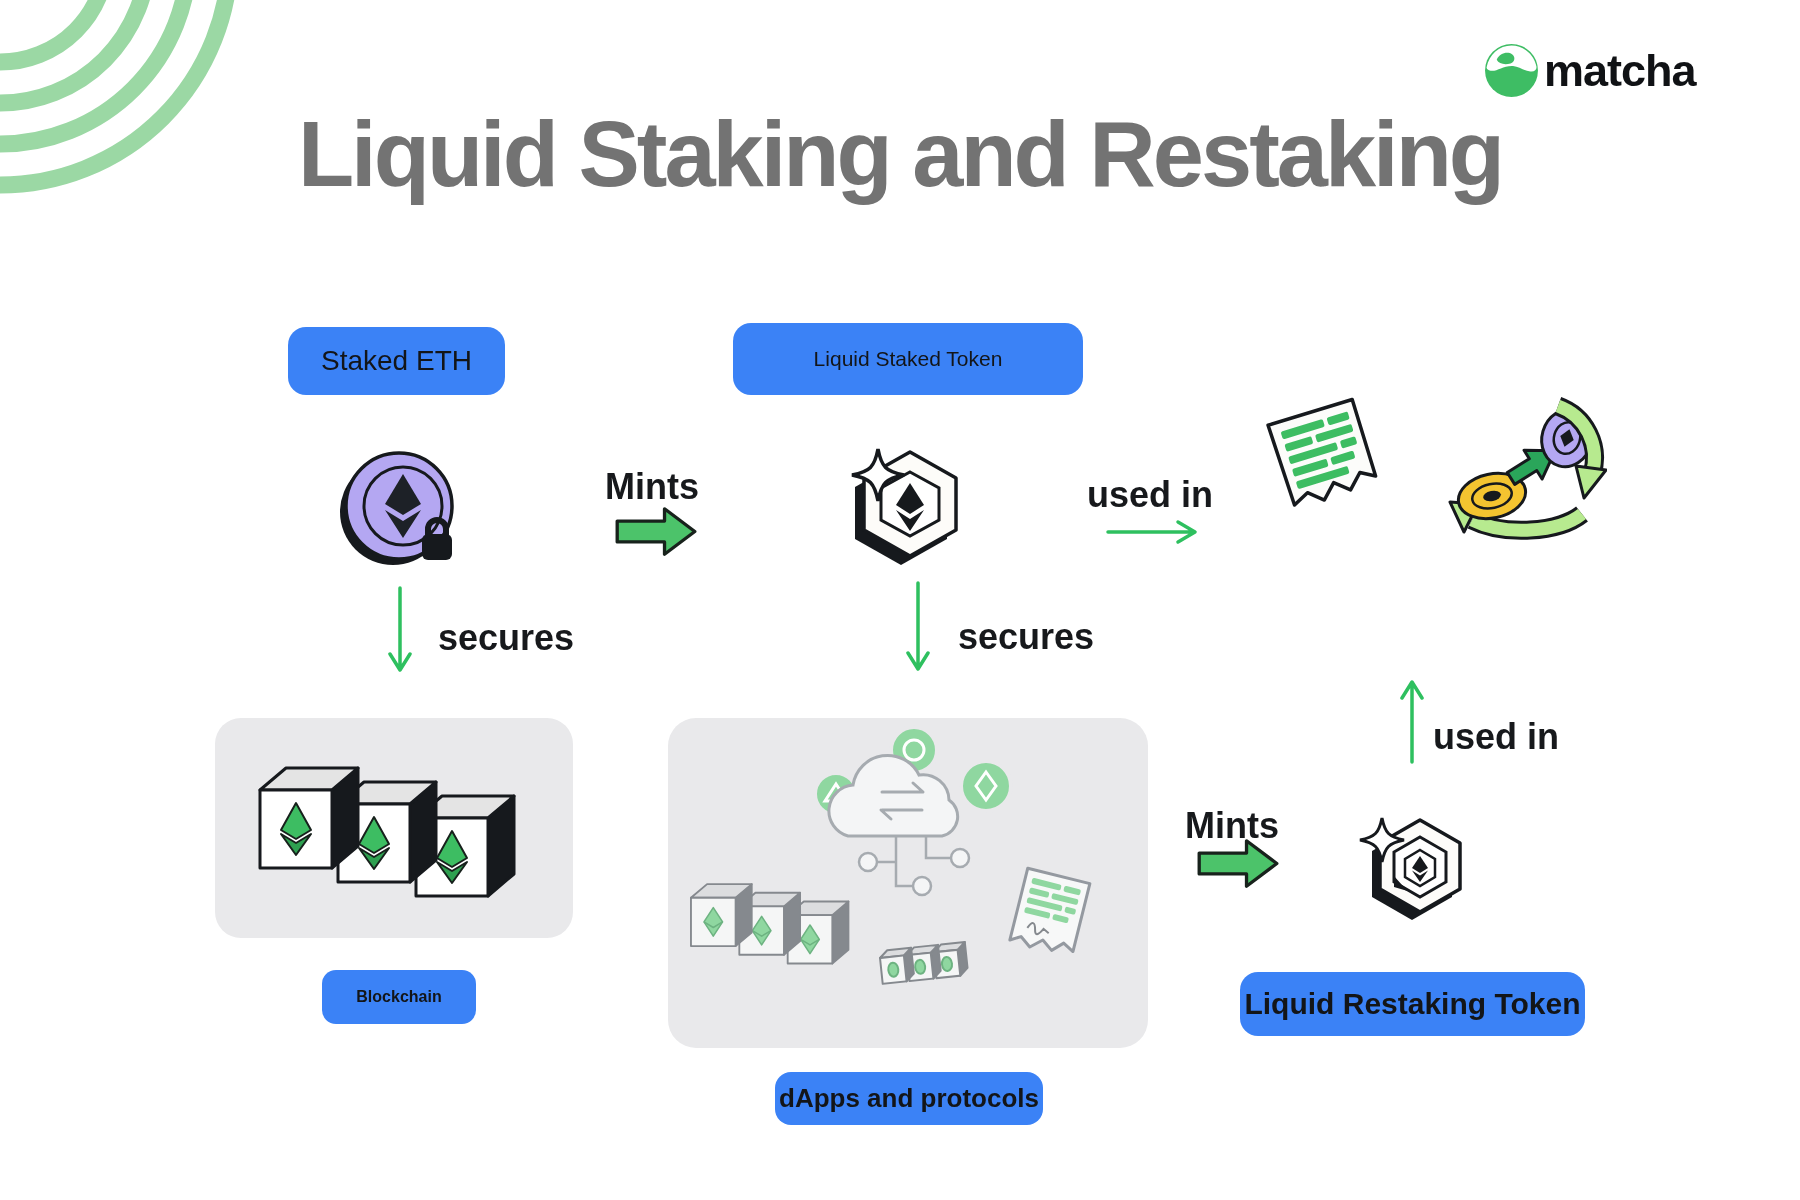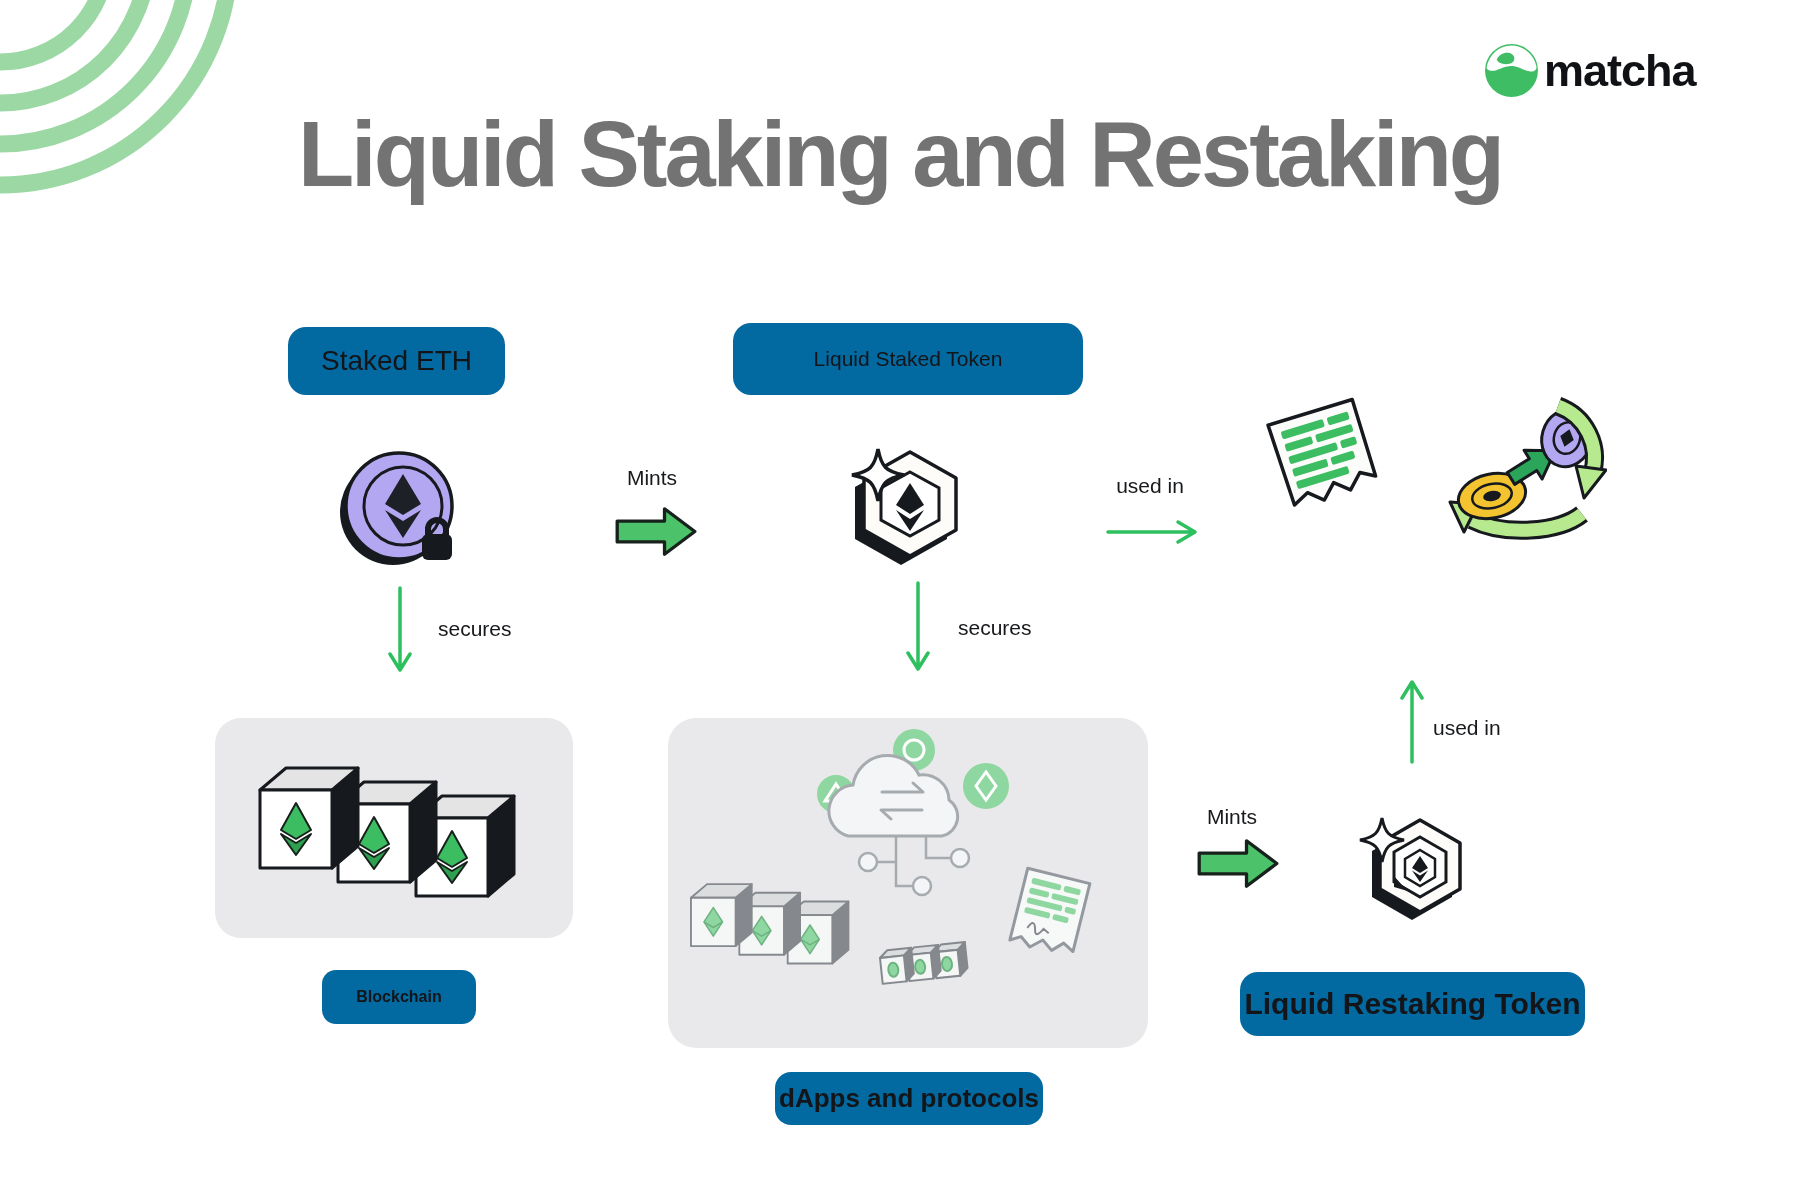--- a/index.html
+++ b/index.html
@@ -11,29 +11,29 @@
   
   .brand{position:absolute;left:1483px;top:42px;display:flex;align-items:center;gap:4px;}
   .brand-word{font-size:45px;font-weight:700;letter-spacing:-1px;color:#101215;}
   
   .title{
     position:absolute;left:0;top:102px;width:1800px;text-align:center;
     font-size:92px;font-weight:700;letter-spacing:-3px;color:#737373;
   }
   
   .pill{
-    position:absolute;background:#0369a1;border-radius:18px;
+    position:absolute;background:#3b82f6;border-radius:18px;
     display:flex;align-items:center;justify-content:center;color:#131518;white-space:nowrap;
   }
   .pill.light{font-weight:500;}
   .pill.bold{font-weight:700;}
   
   .panel{position:absolute;background:#e9e9eb;border-radius:28px;}
   
-  .edge-label{position:absolute;font-size:21px;font-weight:400;color:#17191c;white-space:nowrap;}
+  .edge-label{position:absolute;font-size:36px;font-weight:700;color:#17191c;white-space:nowrap;}
   .center-x{transform:translateX(-50%);}
 </style>
 </head>
 <body>
 
 <div class="canvas">
 
   <svg class="abs" style="left:0;top:0;" width="280" height="245" viewBox="0 0 280 245">
     <g fill="none" stroke="#9bd8a4" stroke-width="17">
       <circle cx="0" cy="-45" r="107"></circle>

